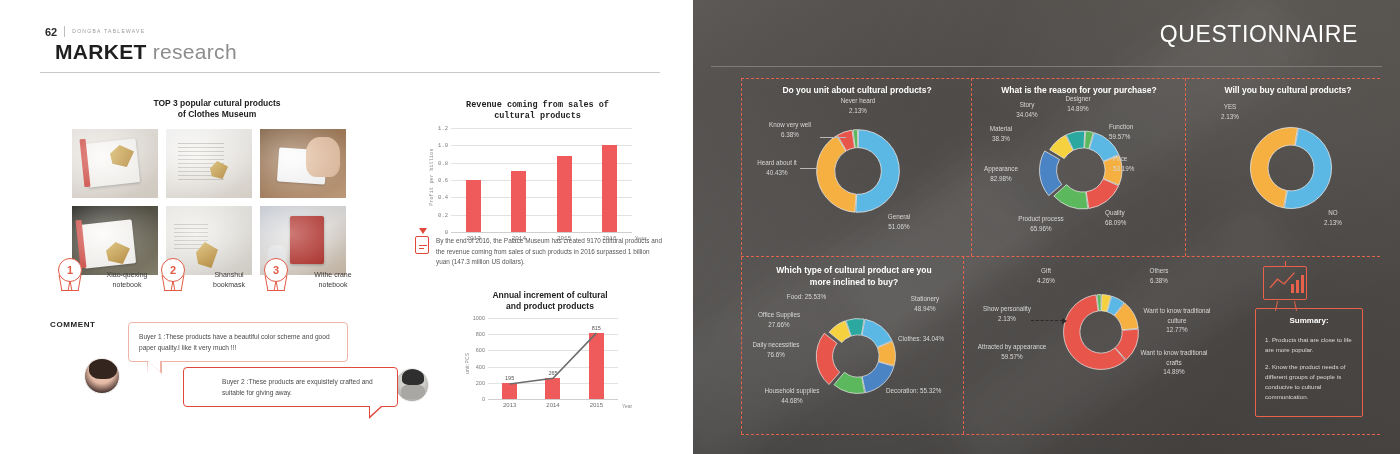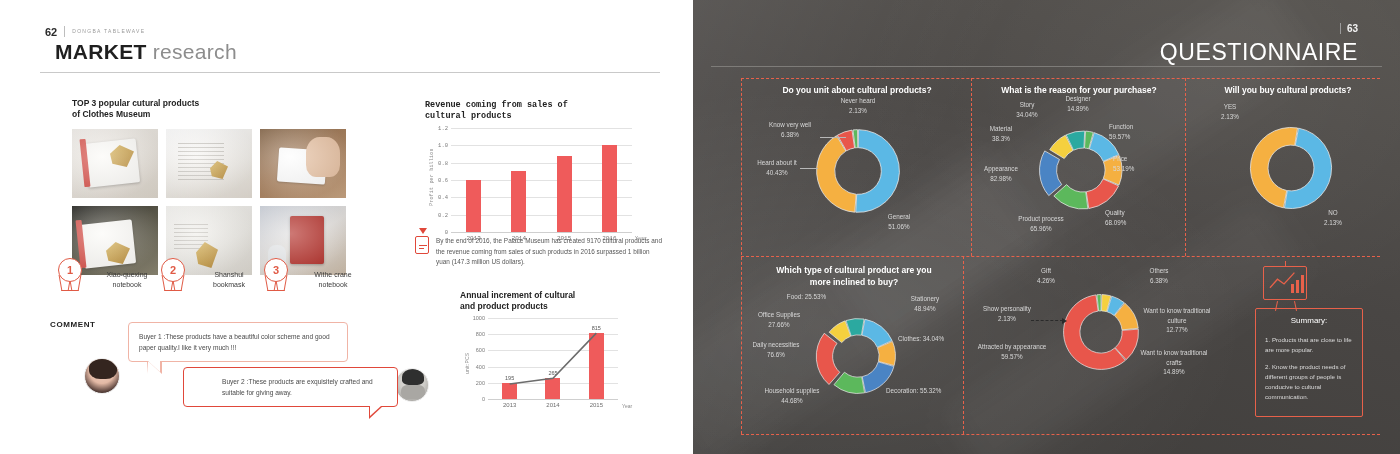--- a/index.html
+++ b/index.html
@@ -34,21 +34,21 @@
     font-size: 21px; color: #1f1f1f; letter-spacing: .3px;
   }
   .lp-title .t-bold { font-weight: bold; }
   .lp-title .t-light { font-weight: normal; color: #8d8d8d; }
   .lp-rule {
     position: absolute; left: 40px; top: 72px; width: 620px;
     height: 1px; background: #c9c9c9;
   }
 
   .chart-heading {
-    font-size: 8.5px; font-weight: bold; color: #222; text-align: left;
+    font-size: 8.5px; font-weight: bold; color: #222; text-align: center;
     line-height: 11px;
   }
 
   
   .products-block { position: absolute; left: 72px; top: 98px; width: 290px; }
   .products-title { margin-bottom: 9px; }
   .pgrid { display: grid; grid-template-columns: repeat(3, 86px); gap: 8px; }
   .pcell { width: 86px; height: 69px; position: relative; overflow: hidden; }
   .ph1 { background: linear-gradient(150deg,#f3f0ec 0%,#e9e4dd 55%,#ded7cd 100%); }
   .ph2 { background: linear-gradient(160deg,#ffffff 0%,#f1eee9 60%,#e3ddd4 100%); }
@@ -204,21 +204,21 @@
   .donut-wrap { position:relative; }
   .donut-label { position:absolute; font-size:6.3px; color:#d9d9d9; line-height:9.5px; }
   .donut-label.ctr { text-align:center; }
   .donut-label.rt { text-align:right; }
   .leader { position:absolute; background:#b8b8b8; height:1px; }
 
   .summary-box {
     position:absolute; z-index:6; border:1.4px solid #e8614a; border-radius:2px;
     padding:7px 9px; width:108px;
   }
-  .summary-title { font-size:8px; font-weight:normal; color:#ffffff; text-align:center; margin-bottom:10px; }
+  .summary-title { font-size:8px; font-weight:bold; color:#ffffff; text-align:center; margin-bottom:10px; }
   .summary-p { font-size:6.2px; line-height:10px; color:#dcdcdc; margin-bottom:7px; }
   .summary-icon {
     position:absolute; z-index:6; width:44px; height:34px;
     border:1.4px solid #e8614a; border-radius:2px;
   }
   .summary-icon .legs { position:absolute; left:8px; top:34px; width:28px; height:10px; }
   .summary-icon .legs::before, .summary-icon .legs::after {
     content:""; position:absolute; top:0; width:1.4px; height:10px; background:#e8614a;
   }
   .summary-icon .legs::before { left:4px; transform:rotate(12deg); }
@@ -451,21 +451,20 @@
     </div>
   </div>
 
   <div class="page-right">
     <div class="rp-bg-shade"></div>
     <div class="rp-streak" style="left:-60px; top:250px;"></div>
     <div class="rp-streak" style="left:120px; top:120px; width:520px; height:90px;"></div>
     <div class="rp-streak" style="left:240px; top:300px; width:380px; height:80px;"></div>
 
     <div class="rp-header">
-      <div><span class="rp-pagenum">63</span></div>
       <div class="rp-title">QUESTIONNAIRE</div>
     </div>
     <div class="rp-rule"></div>
 
     <div class="dash-h" style="left:48px; right:20px; top:78px;"></div>
     <div class="dash-h" style="left:48px; right:20px; top:256px;"></div>
     <div class="dash-h" style="left:48px; right:20px; top:434px;"></div>
     <div class="dash-v" style="left:48px; top:78px; height:356px;"></div>
     <div class="dash-v" style="left:278px; top:78px; height:178px;"></div>
     <div class="dash-v" style="left:492px; top:78px; height:178px;"></div>

